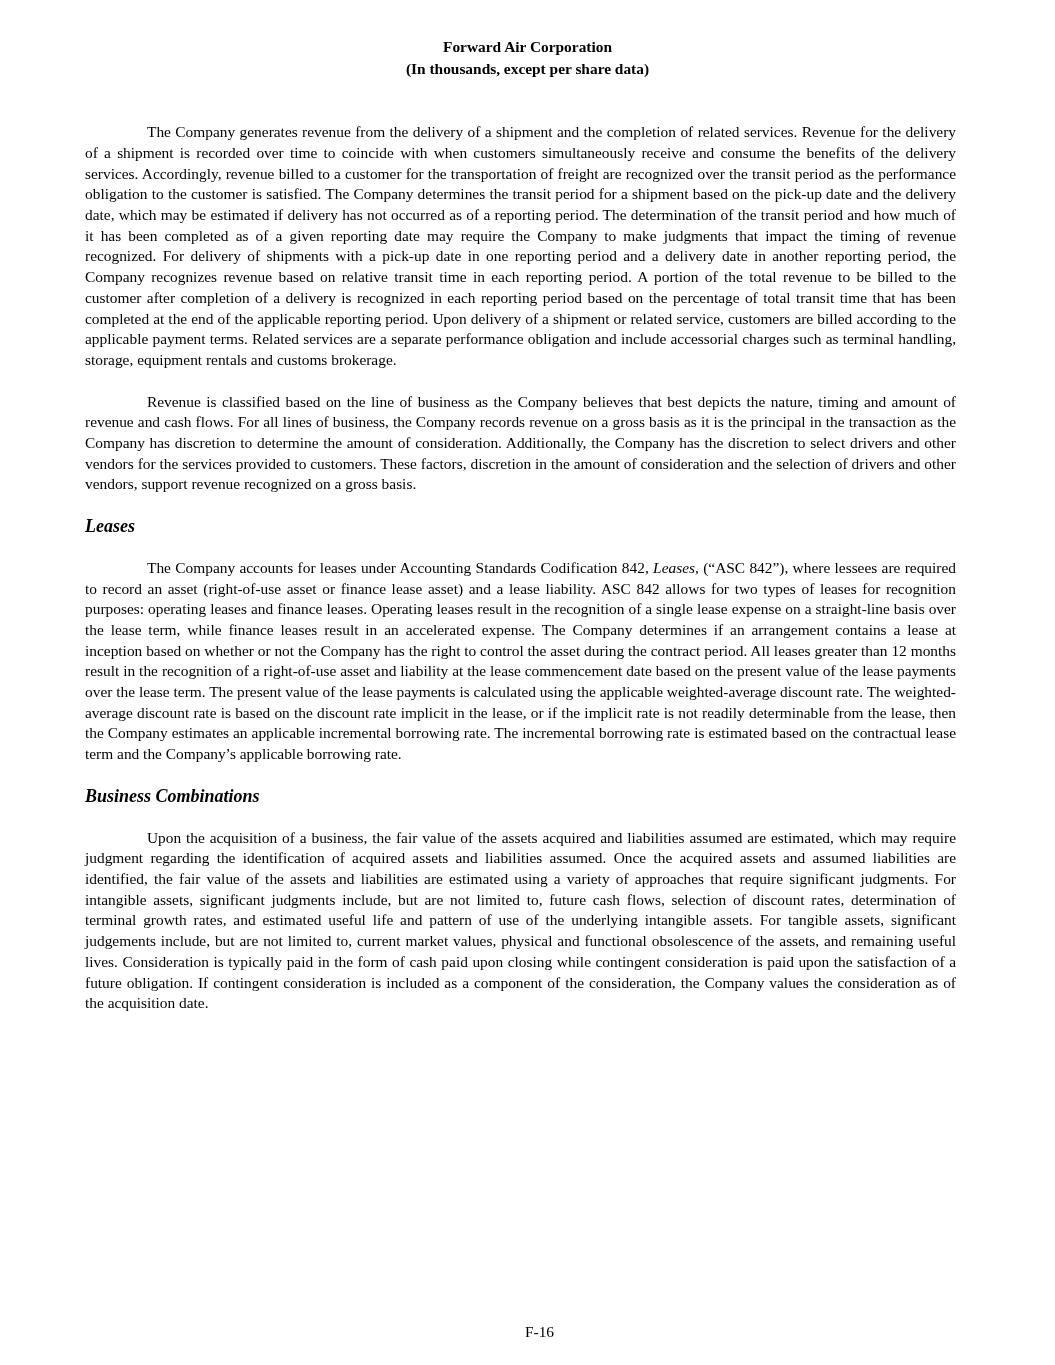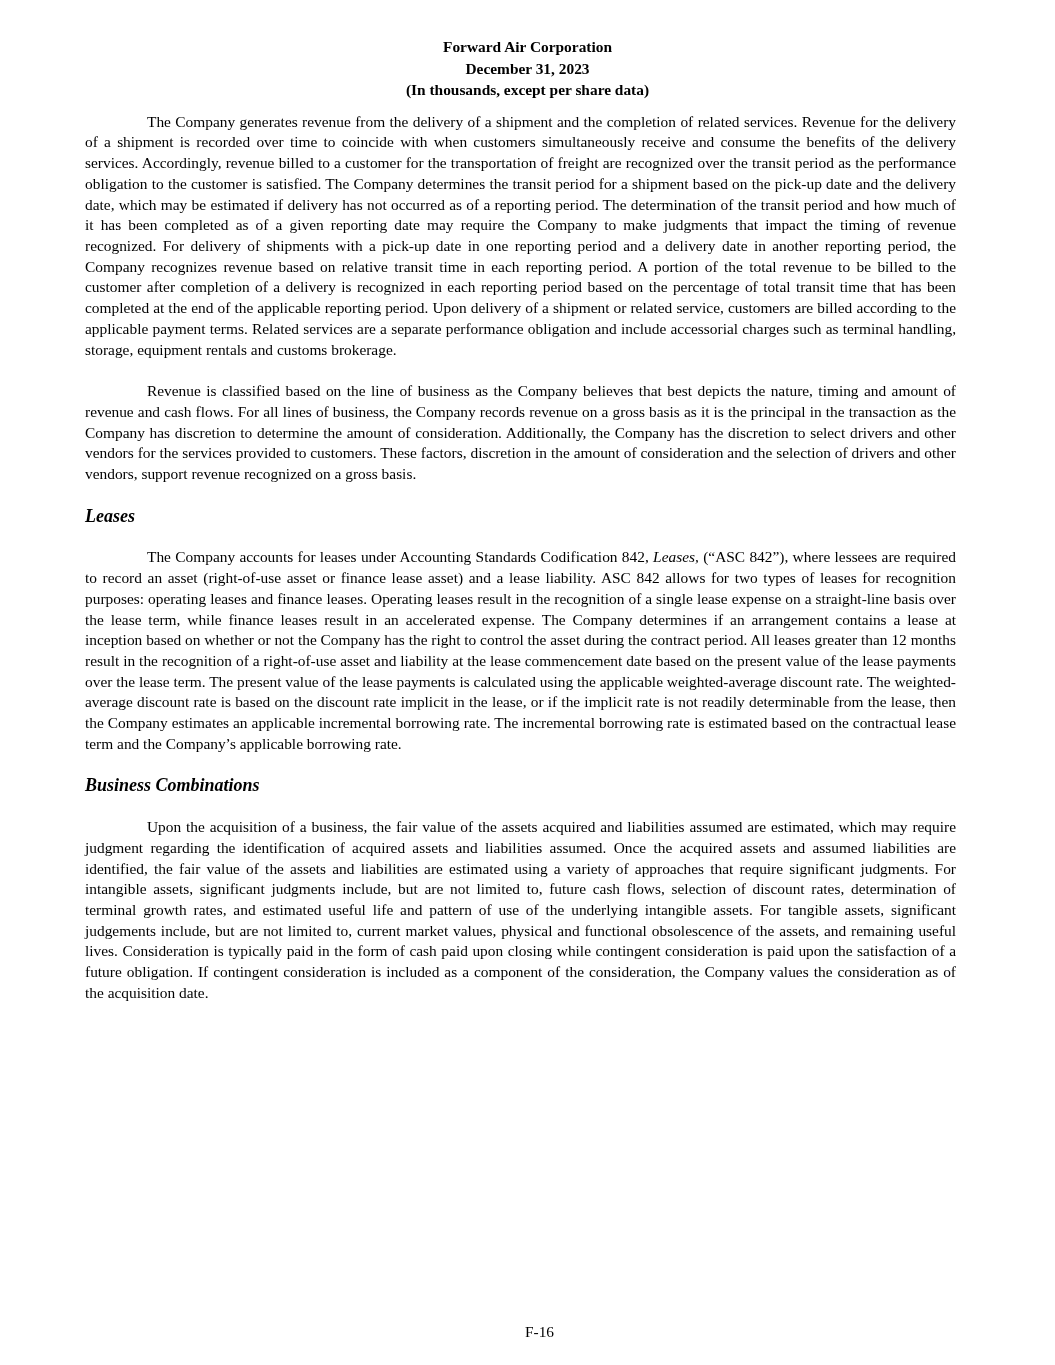--- a/index.html
+++ b/index.html
@@ -17,21 +17,21 @@
     font-family: "Liberation Serif", "DejaVu Serif", serif;
     font-size: 15.4px;
     box-sizing: border-box;
     padding: 36px 85px 0 85px;
     overflow: hidden;
   }
   .doc-header {
     text-align: center;
     font-weight: bold;
     line-height: 21.6px;
-    margin: 0 0 11px 0;
+    margin: 0 0 43px 0;
   }
   .doc-header div {
     white-space: nowrap;
   }
   .para {
     text-align: justify;
     text-indent: 62px;
     line-height: 20.7px;
     margin: 0 14px 21px 0;
   }
@@ -54,21 +54,20 @@
     line-height: 20px;
   }
 </style>
 </head>
 <body>
 
 <div class="page">
 
   <div class="doc-header">
     <div>Forward Air Corporation</div>
-    <div>December 31, 2023</div>
     <div>(In thousands, except per share data)</div>
   </div>
 
   <p class="para">The Company generates revenue from the delivery of a shipment and the completion of related services. Revenue for the delivery of a shipment is recorded over time to coincide with when customers simultaneously receive and consume the benefits of the delivery services. Accordingly, revenue billed to a customer for the transportation of freight are recognized over the transit period as the performance obligation to the customer is satisfied. The Company determines the transit period for a shipment based on the pick-up date and the delivery date, which may be estimated if delivery has not occurred as of a reporting period. The determination of the transit period and how much of it has been completed as of a given reporting date may require the Company to make judgments that impact the timing of revenue recognized. For delivery of shipments with a pick-up date in one reporting period and a delivery date in another reporting period, the Company recognizes revenue based on relative transit time in each reporting period. A portion of the total revenue to be billed to the customer after completion of a delivery is recognized in each reporting period based on the percentage of total transit time that has been completed at the end of the applicable reporting period. Upon delivery of a shipment or related service, customers are billed according to the applicable payment terms. Related services are a separate performance obligation and include accessorial charges such as terminal handling, storage, equipment rentals and customs brokerage.</p>
 
   <p class="para">Revenue is classified based on the line of business as the Company believes that best depicts the nature, timing and amount of revenue and cash flows. For all lines of business, the Company records revenue on a gross basis as it is the principal in the transaction as the Company has discretion to determine the amount of consideration. Additionally, the Company has the discretion to select drivers and other vendors for the services provided to customers. These factors, discretion in the amount of consideration and the selection of drivers and other vendors, support revenue recognized on a gross basis.</p>
 
   <h3 class="subheading">Leases</h3>
 
   <p class="para"><span>The Company accounts for leases under Accounting Standards Codification 842, </span><span class="italic-term">Leases,</span><span> (“ASC 842”), where lessees are required to record an asset (right-of-use asset or finance lease asset) and a lease liability. ASC 842 allows for two types of leases for recognition purposes: operating leases and finance leases. Operating leases result in the recognition of a single lease expense on a straight-line basis over the lease term, while finance leases result in an accelerated expense. The Company determines if an arrangement contains a lease at inception based on whether or not the Company has the right to control the asset during the contract period. All leases greater than 12 months result in the recognition of a right-of-use asset and liability at the lease commencement date based on the present value of the lease payments over the lease term. The present value of the lease payments is calculated using the applicable weighted-average discount rate. The weighted-average discount rate is based on the discount rate implicit in the lease, or if the implicit rate is not readily determinable from the lease, then the Company estimates an applicable incremental borrowing rate. The incremental borrowing rate is estimated based on the contractual lease term and the Company’s applicable borrowing rate.</span></p>

